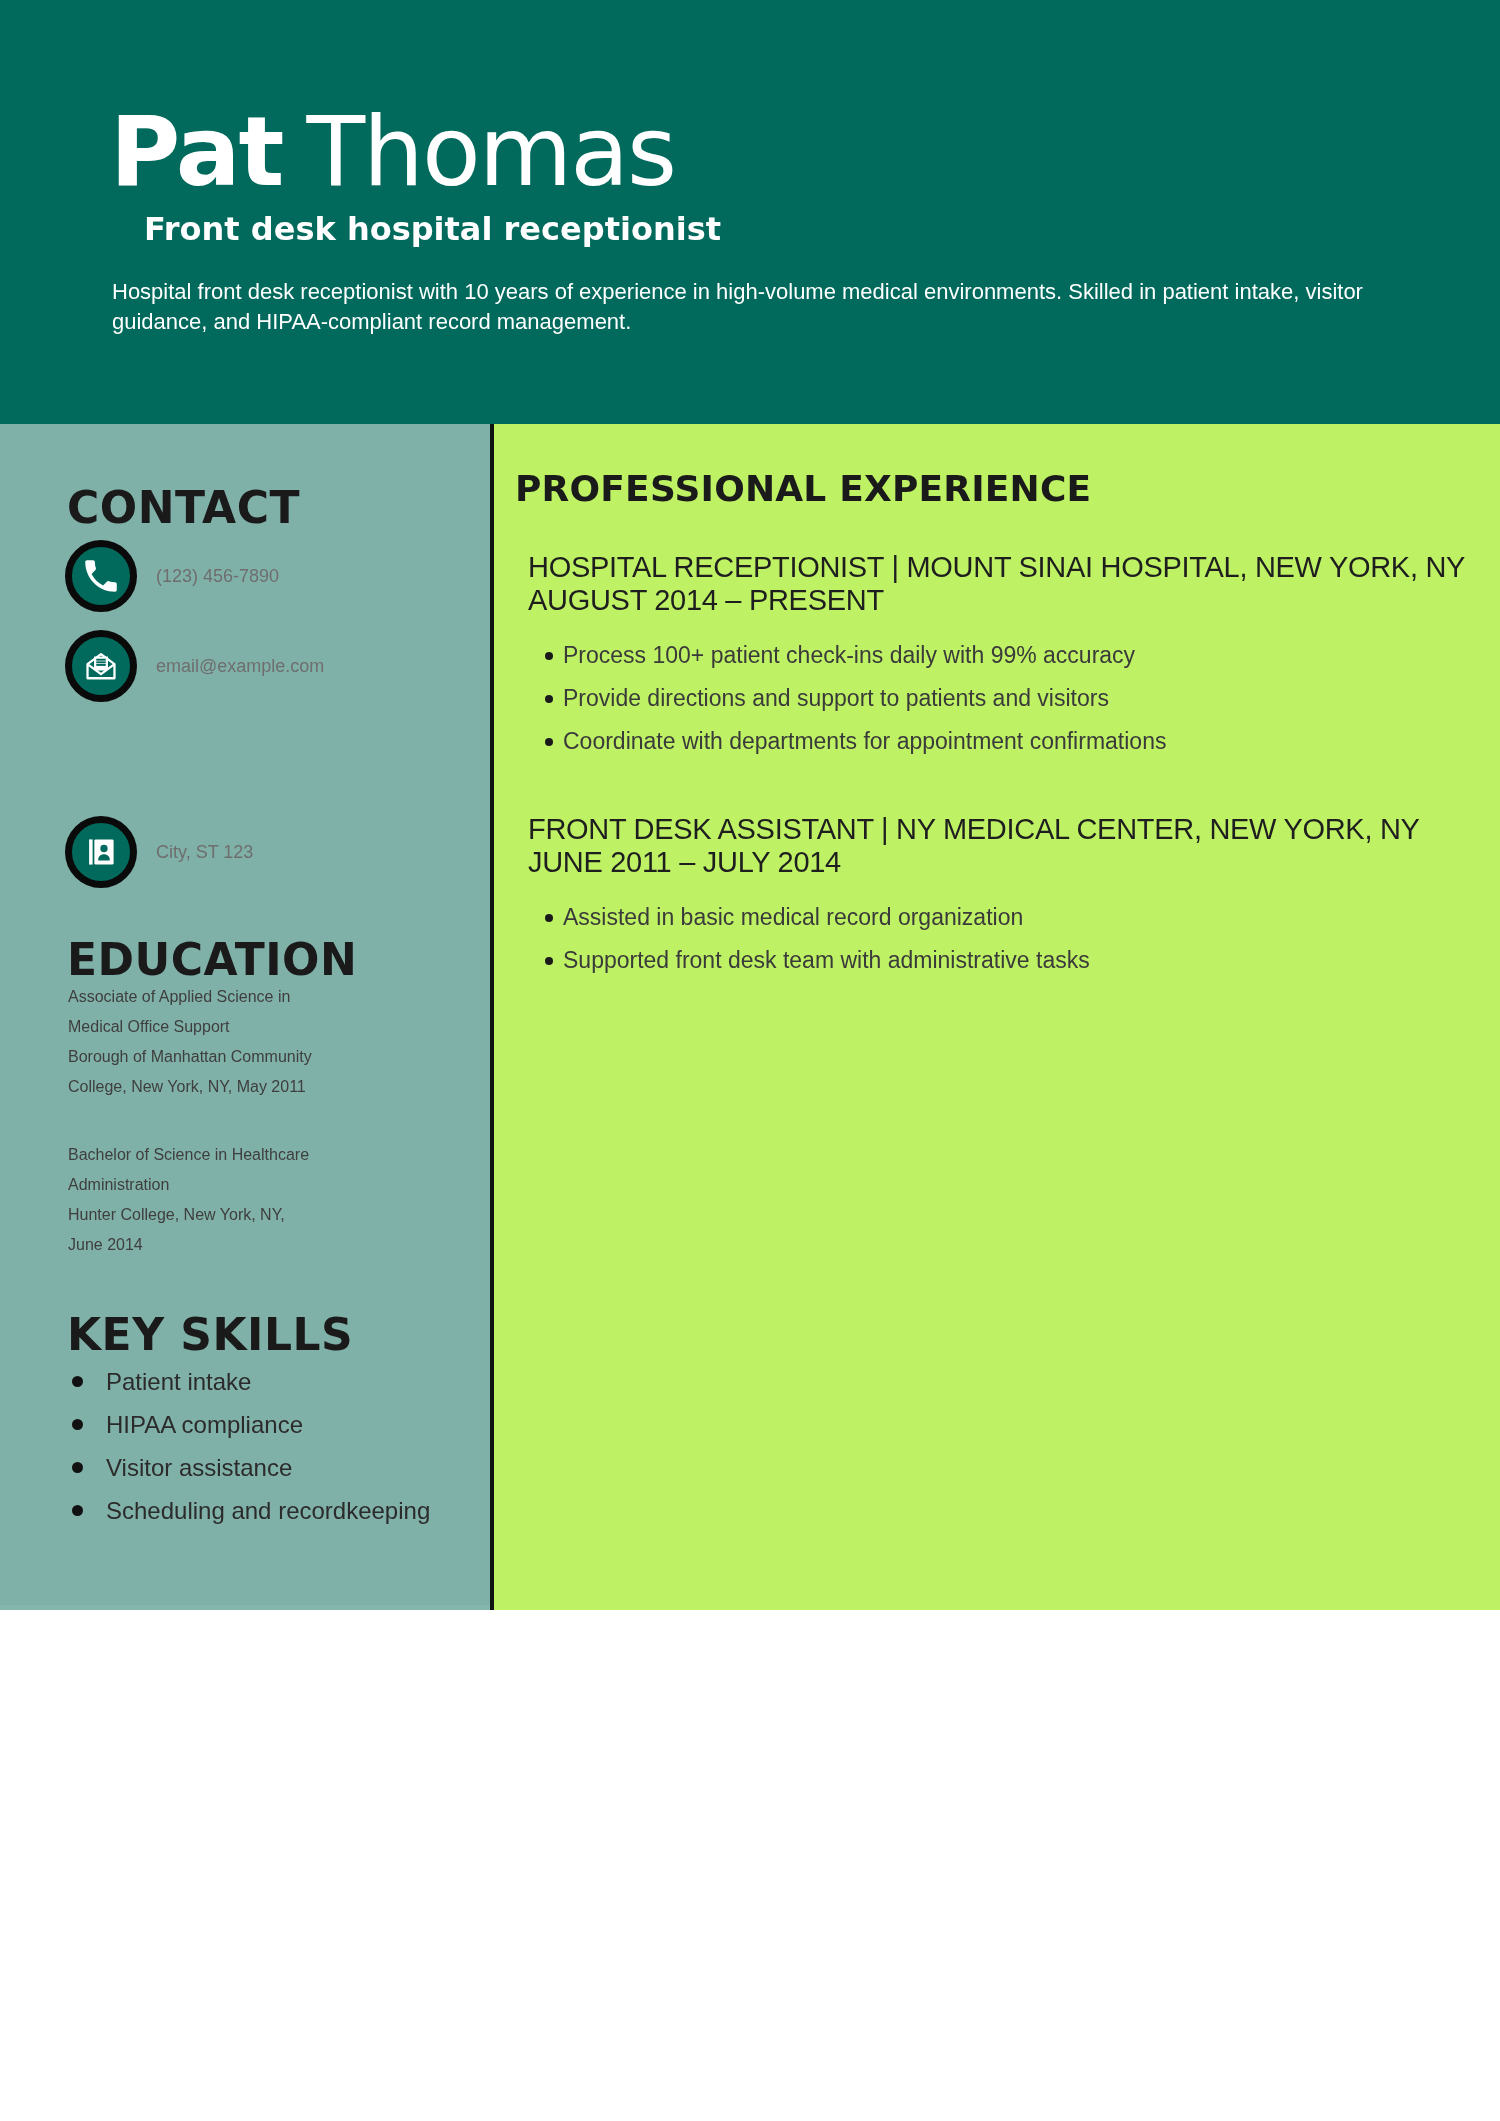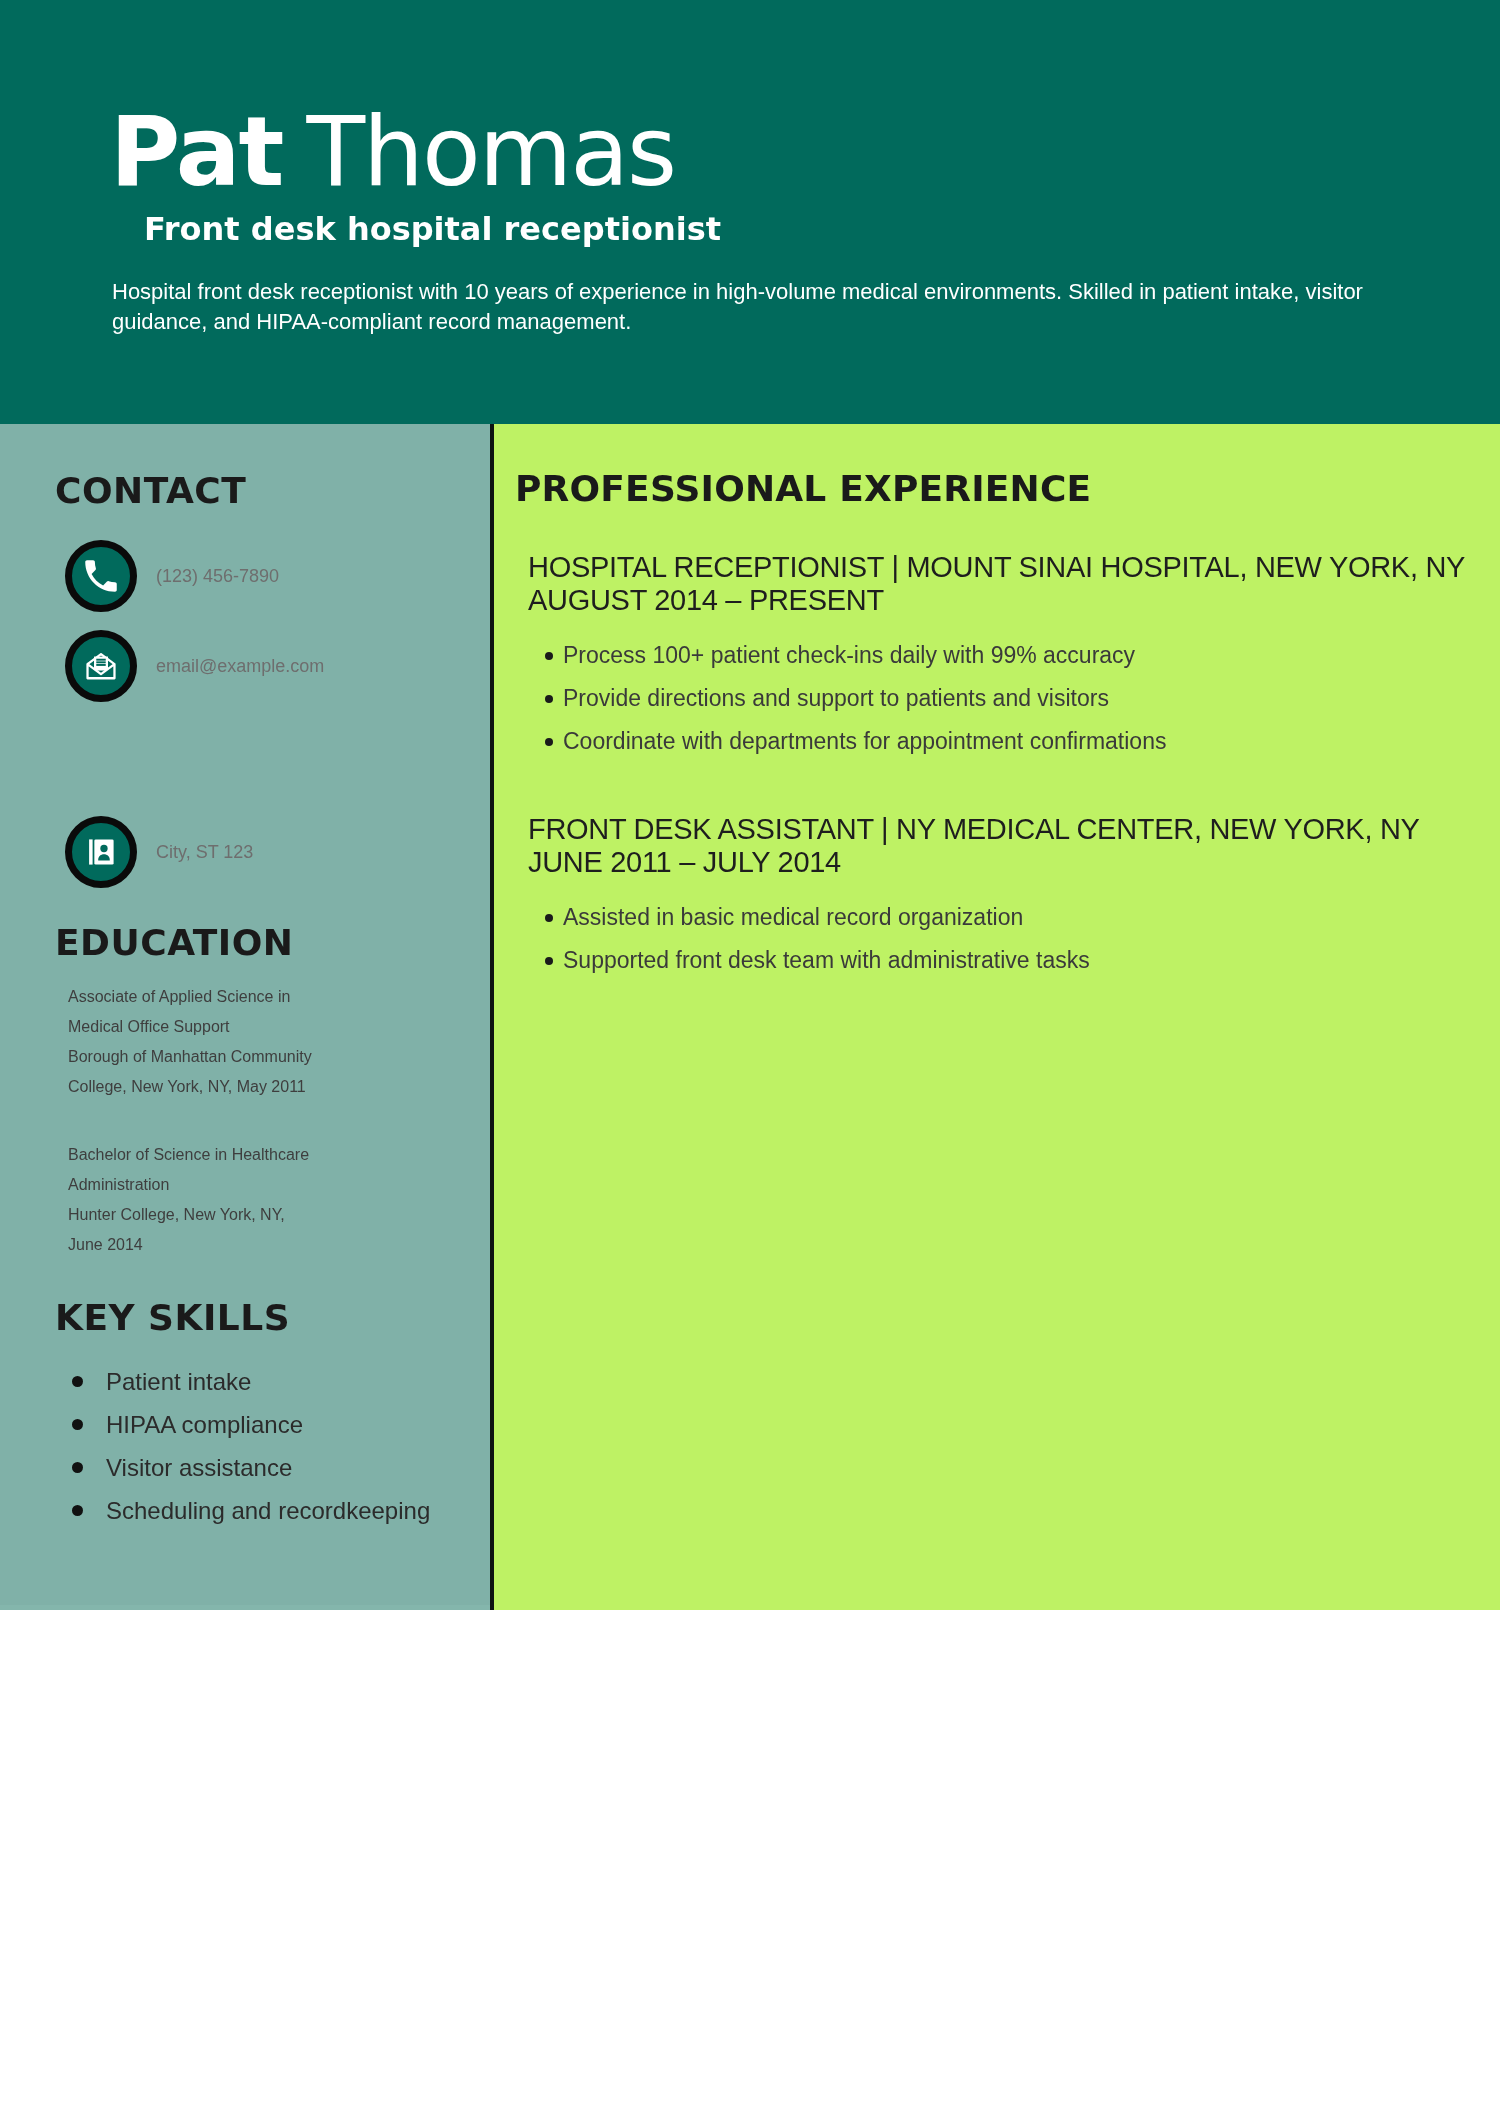--- a/index.html
+++ b/index.html
@@ -13,22 +13,22 @@
   .hd-name .first{font-weight:700;}
   .hd-name .last{font-weight:400;margin-left:24px;}
   .hd-title{position:absolute;left:112px;top:210px;font-family:"DejaVu Sans",sans-serif;
             font-size:32px;font-weight:700;color:var(--header-text);margin-left:32px;}
   .hd-summary{position:absolute;left:112px;top:277px;width:1300px;font-size:22px;
               line-height:30px;color:var(--header-text);}
 
   
   .sidebar{position:absolute;left:0;top:424px;width:490px;height:1697px;background:var(--sidebar-bg);}
   .sidebar-lower{position:absolute;left:0;top:1181px;width:490px;height:516px;background:var(--sidebar-bg-lower);}
-  .sb-h2{position:absolute;left:55px;margin:0;font-family:"DejaVu Sans",sans-serif;
-         font-size:36px;font-weight:700;color:var(--heading-text);letter-spacing:0.5px;white-space:nowrap;}
+  .sb-h2{position:absolute;left:55px;margin:12px;font-family:"DejaVu Sans",sans-serif;
+         font-size:44px;font-weight:700;color:var(--heading-text);letter-spacing:0.5px;white-space:nowrap;}
   .h-contact{top:46px;}
   .h-education{top:498px;}
   .h-skills{top:873px;}
 
   .contact-row{position:absolute;left:65px;display:flex;align-items:center;height:72px;}
   .row1{top:116px;} .row2{top:206px;} .row3{top:298px;} .row4{top:392px;}
   .badge{width:58px;height:58px;border-radius:50%;background:var(--accent);
          border:7px solid #0a0a0a;display:flex;align-items:center;justify-content:center;flex:0 0 auto;}
   .badge svg{width:42px;height:42px;display:block;}
   .contact-label{margin-left:19px;font-size:18px;color:var(--contact-text);white-space:nowrap;}

